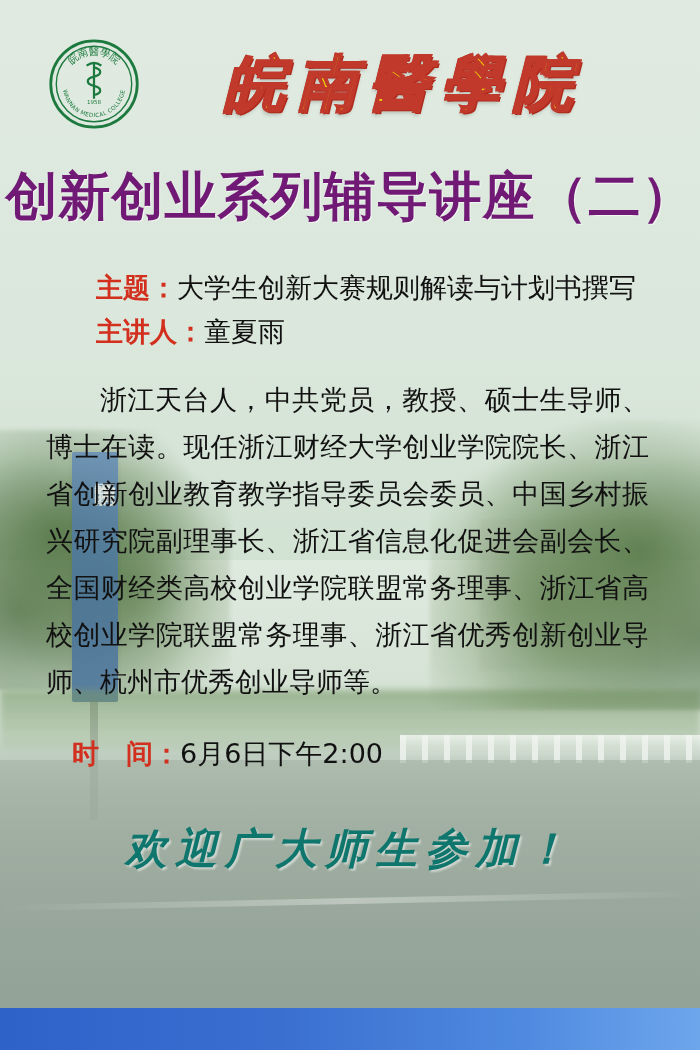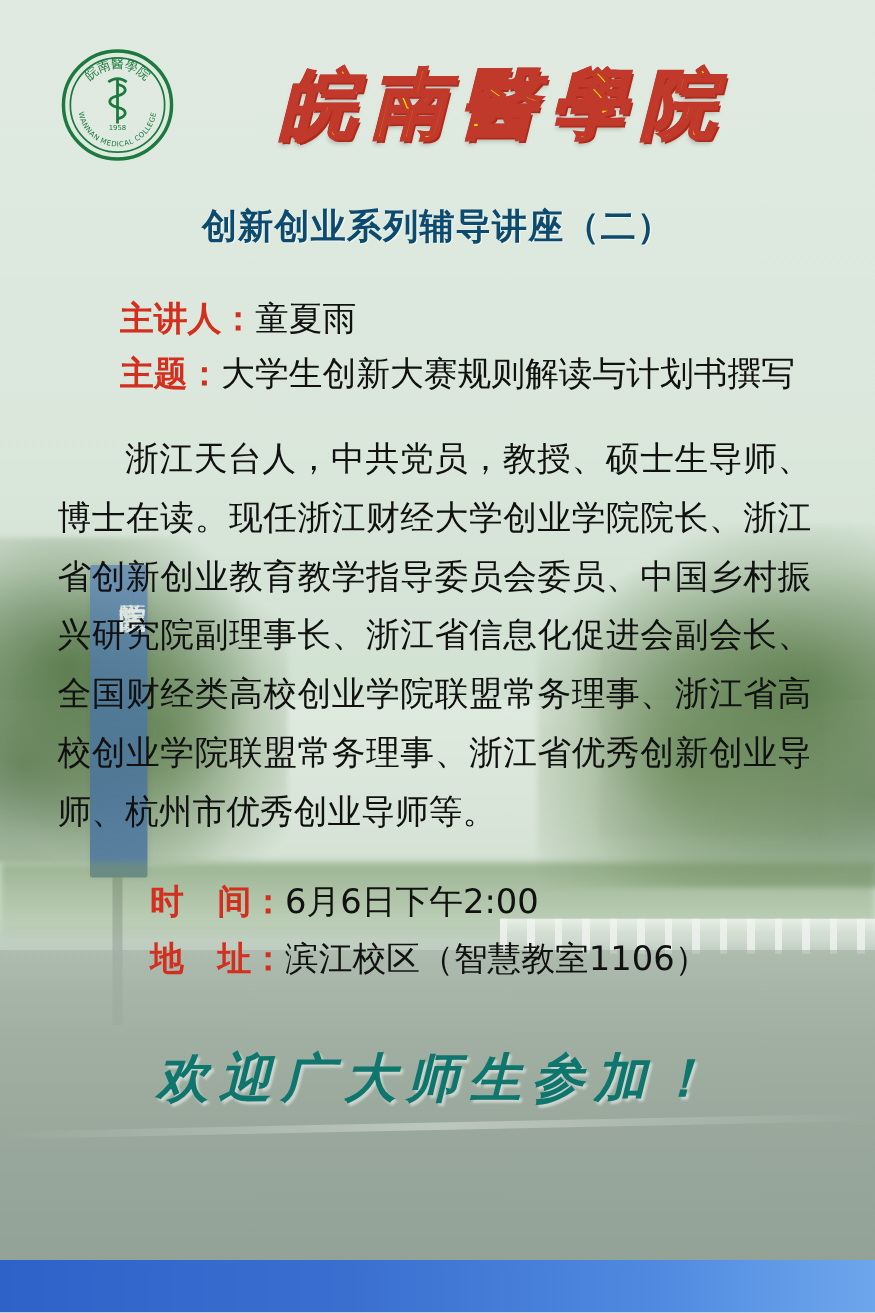--- a/index.html
+++ b/index.html
@@ -184,23 +184,23 @@
     font-style: italic;
     white-space: nowrap;
   }
 
   
   .main-title {
     margin-top: 12px;
     text-align: center;
     font-family: "DejaVu Serif", "Liberation Serif", serif;
     font-weight: bold;
-    font-size: 28px;
+    font-size: 52px;
     letter-spacing: 1px;
-    color: #0c4a6e;
+    color: #701a75;
     text-shadow: 1px 1px 0 rgba(255,255,255,.6);
   }
 
   
   .field-block {
     margin-top: 34px;
     padding-left: 96px;
     padding-right: 30px;
   }
   .field-row {
@@ -231,21 +231,21 @@
     color: #111;
     text-align: justify;
     text-justify: inter-ideograph;
     text-indent: 54px;
     font-family: "DejaVu Sans", "Liberation Sans", sans-serif;
   }
 
   
   .info-block {
     margin-top: 26px;
-    padding-left: 120px;
+    padding-left: 72px;
   }
   .info-row {
     font-size: 27px;
     line-height: 46px;
     white-space: nowrap;
   }
   .info-label {
     color: #d32f1e;
     font-weight: bold;
     letter-spacing: 0;
@@ -315,36 +315,33 @@
         </svg>
       </div>
 
       <div class="school-name">皖南醫學院</div>
     </div>
 
     <div class="main-title">创新创业系列辅导讲座（二）</div>
 
     <div class="field-block">
       <div class="field-row">
-        <span class="field-label">主讲人</span><span class="field-colon">：</span><span class="field-value">童夏雨</span>
+        <span class="field-label">主题</span><span class="field-colon">：</span><span class="field-value">大学生创新大赛规则解读与计划书撰写</span>
       </div>
       <div class="field-row">
-        <span class="field-label">主题</span><span class="field-colon">：</span><span class="field-value">大学生创新大赛规则解读与计划书撰写</span>
+        <span class="field-label">主讲人</span><span class="field-colon">：</span><span class="field-value">童夏雨</span>
       </div>
     </div>
 
     <div class="bio">浙江天台人，中共党员，教授、硕士生导师、博士在读。现任浙江财经大学创业学院院长、浙江省创新创业教育教学指导委员会委员、中国乡村振兴研究院副理事长、浙江省信息化促进会副会长、全国财经类高校创业学院联盟常务理事、浙江省高校创业学院联盟常务理事、浙江省优秀创新创业导师、杭州市优秀创业导师等。</div>
 
     <div class="info-block">
       <div class="info-row">
         <span class="info-label">时　间：</span><span class="info-value">6月6日下午2:00</span>
       </div>
-      <div class="info-row">
-        <span class="info-label">地　址：</span><span class="info-value">滨江校区（智慧教室1106）</span>
-      </div>
     </div>
 
     <div class="slogan">欢迎广大师生参加！</div>
 
   </div>
 
   <div class="bottom-bar"></div>
 </div>
 
 </body></html>

